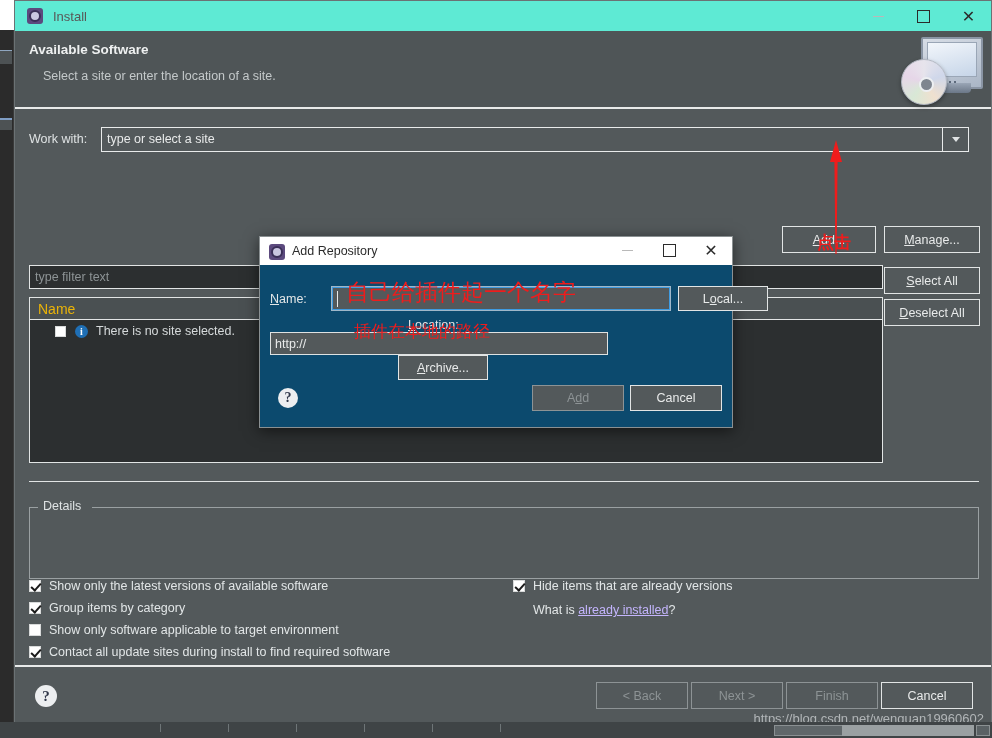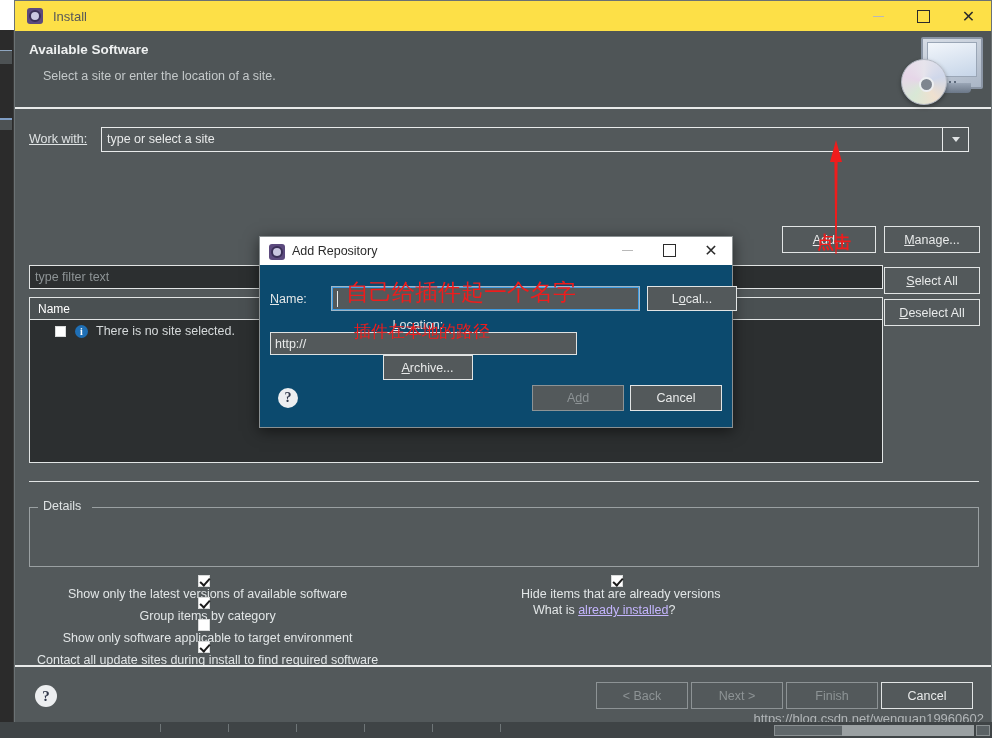--- a/index.html
+++ b/index.html
@@ -62,21 +62,21 @@
   }
 
   
   .install-win {
     position: absolute; left: 14px; top: 0; width: 978px; height: 724px;
     background: #53595b;
     border: 1px solid #6b7274;
     display: flex; flex-direction: column;
   }
   .titlebar {
-    height: 30px; background: #fde047; flex: 0 0 30px;
+    height: 30px; background: #5eead4; flex: 0 0 30px;
     display: flex; align-items: center; position: relative;
   }
   .titlebar .app-icon {
     margin-left: 12px; width: 16px; height: 16px; position: relative;
   }
   .gear-glyph {
     width: 16px; height: 16px; background: #5c4a7e;
     border-radius: 3px; position: relative;
     display: flex; align-items: center; justify-content: center;
   }
@@ -142,21 +142,21 @@
     border-radius: 50%; background: #7e858f; border: 2px solid #edeff2;
   }
 
   
   .wiz-body { flex: 1; position: relative; padding: 0 14px; }
 
   .row-workwith {
     position: absolute; left: 14px; top: 17px; right: 14px; height: 26px;
     display: flex; align-items: center;
   }
-  .lbl-workwith { font-size: 12.5px; color: #dfe3e4; width: 72px; text-decoration: underline; }
+  .lbl-workwith { font-size: 12.5px; color: #dfe3e4; width: 72px; }
   .combo {
     flex: 1; height: 25px; background: #53595b;
     border: 1px solid #e9ebeb; display: flex; align-items: center;
     position: relative; margin-right: 8px;
   }
   .combo .combo-val {
     padding-left: 5px; font-size: 12.5px; color: #e8eaea;
   }
   .combo .combo-arrow {
     position: absolute; right: 0; top: 0; bottom: 0; width: 26px;
@@ -190,21 +190,21 @@
     font-size: 12.5px; color: #8d9395;
   }
 
   .table-wrap {
     position: absolute; left: 14px; top: 188px; width: 854px; height: 166px;
     border: 1px solid #e2e5e5; background: #2c2f30;
     display: flex; flex-direction: column;
   }
   .thead { display: flex; height: 22px; background: #4a5052; border-bottom: 1px solid #e2e5e5; }
   .th {
-    font-size: 12px; color: #ffffff; display: flex; align-items: center;
+    font-size: 14px; color: #eab308; display: flex; align-items: center;
     padding-left: 8px; border-right: 1px solid #e2e5e5; height: 100%;
   }
   .th.c0 { width: 452px; }
   .th.c1 { width: 240px; }
   .th.c2 { flex: 1; border-right: none; }
   .tbody { flex: 1; background: #2c2f30; }
   .trow { display: flex; align-items: center; height: 22px; padding-left: 25px; }
   .cb-sq {
     width: 11px; height: 11px; background: #ffffff; border: 1px solid #d8dada;
     flex: 0 0 11px;
@@ -217,37 +217,37 @@
     font-family: "Liberation Serif", serif;
   }
   .trow-label { margin-left: 8px; font-size: 12.5px; color: #d6dadb; }
 
   .sep-line {
     position: absolute; left: 14px; top: 372px; width: 950px; height: 1px;
     background: #e2e5e5;
   }
 
   .details-group {
-    position: absolute; left: 14px; top: 398px; width: 950px; height: 60px;
+    position: absolute; left: 14px; top: 398px; width: 950px; height: 72px;
     border: 1px solid #9aa0a2; border-top: none;
   }
   .details-group::before {
     content: ""; position: absolute; left: 0; top: 0; width: 8px; height: 1px;
     background: #9aa0a2;
   }
   .details-group::after {
     content: ""; position: absolute; left: 62px; top: 0; right: 0; height: 1px;
     background: #9aa0a2;
   }
   .details-legend {
     position: absolute; left: 10px; top: -8px; font-size: 12.5px;
     color: #dfe3e4; background: #53595b; padding: 0 3px;
   }
 
-  .chk-row { display: flex; align-items: center; height: 22px; flex-direction: column; }
+  .chk-row { display: flex; align-items: center; height: 22px; }
   .chk {
     width: 12px; height: 12px; background: #ffffff; border: 1px solid #d8dada;
     flex: 0 0 12px; position: relative;
   }
   .chk.on::after {
     content: ""; position: absolute; left: 3px; top: 0px; width: 4px; height: 8px;
     border: solid #1b1b1b; border-width: 0 2px 2px 0; transform: rotate(42deg);
   }
   .chk-label { margin-left: 8px; font-size: 12.5px; color: #e2e6e7; }
 
@@ -287,21 +287,21 @@
   }
   .repo-title .app-icon { margin-left: 9px; width: 15px; height: 15px; }
   .repo-title .t { margin-left: 8px; font-size: 12.5px; color: #2b2b2b; }
   .repo-title .win-controls { margin-left: auto; }
   .repo-title .win-btn { width: 42px; height: 28px; }
 
   .repo-body { flex: 1; position: relative; }
   .frow { position: absolute; left: 10px; display: flex; align-items: center; }
   .frow .flbl { width: 62px; font-size: 12.5px; color: #e2e6e7; }
   .fin {
-    width: 307px; height: 23px; background: #53595b;
+    width: 338px; height: 23px; background: #53595b;
     border: 1px solid #dfe2e2; display: flex; align-items: center;
     padding-left: 4px; font-size: 12.5px; color: #e8eaea; position: relative;
   }
   .fin.focused { border: 1px solid #3f9be0; outline: 1px solid #9fb7c9; }
   .caret {
     position: absolute; left: 4px; top: 3px; width: 1px; height: 16px;
     background: #e8eaea;
   }
   .fbtn { width: 90px; height: 25px; margin-left: 8px; }
 

